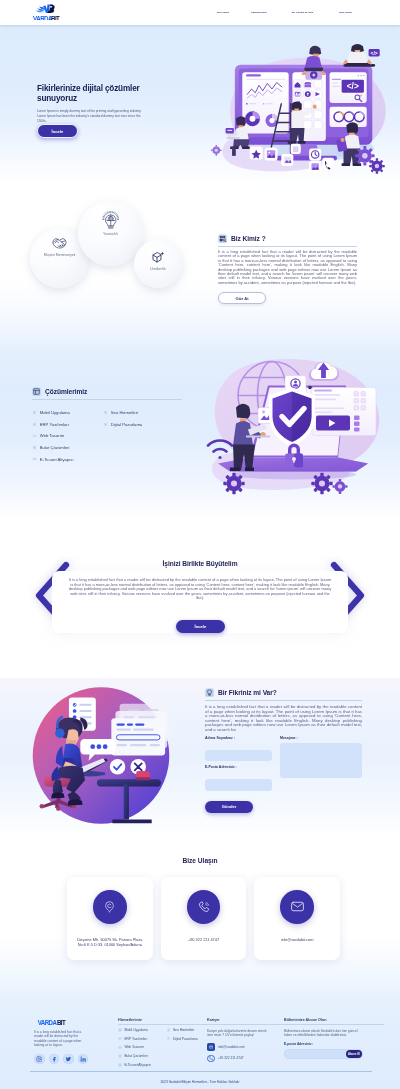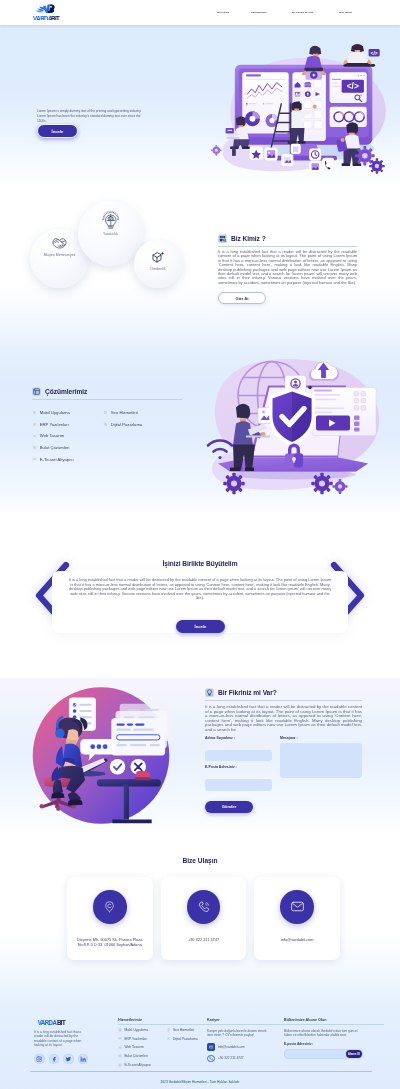--- a/index.html
+++ b/index.html
@@ -369,20 +369,21 @@
     <g fill="#9a6fe2">
                 <rect x="-1.6" y="-10.5" width="3.2" height="3.4" rx=".8"></rect>
                 <rect x="-1.6" y="7.1" width="3.2" height="3.4" rx=".8"></rect>
                 <rect x="-10.5" y="-1.6" width="3.4" height="3.2" rx=".8"></rect>
                 <rect x="7.1" y="-1.6" width="3.4" height="3.2" rx=".8"></rect>
               </g>
   </g>
 </g>
 </svg>
       </div>
+  <h1 class="hero-h1">Fikirlerinize dijital çözümler sunuyoruz</h1>
   <p class="hero-p">Lorem Ipsum is simply dummy text of the printing and typesetting industry. Lorem Ipsum has been the industry's standard dummy text ever since the 1500s.</p>
   <div class="hero-btn">İncele</div>
 </div>
 <div class="sec2">
   <div class="circ c1">
         <svg width="17" height="14.6" viewBox="0 0 30 26" fill="none" stroke="#3e4a72" stroke-width="1.35" stroke-linecap="round" stroke-linejoin="round">
 <path d="M13.6 7.2 C11.8 5.4 9.4 4.2 7.4 5.0 C4.8 6.0 2.8 9.2 3.2 12.4 C3.7 16.2 7.6 20.4 12.8 21.4"></path>
 <path d="M16.4 6.8 C18.2 5.2 20.8 4.2 22.8 5.2 C25.6 6.5 27.2 10.0 26.4 13.4 C25.4 17.6 20.4 21.6 15.2 21.6"></path>
 <path d="M4.2 11.0 C6.6 9.2 9.4 7.2 11.2 6.6 c1.3 -.5 2.4 0 3.4 .8 l4.6 3.8"></path>
 <path d="M13.2 11.8 L11.0 9.9 a1.2 1.2 0 0 0 -1.7 .1 L7.0 12.4"></path>

